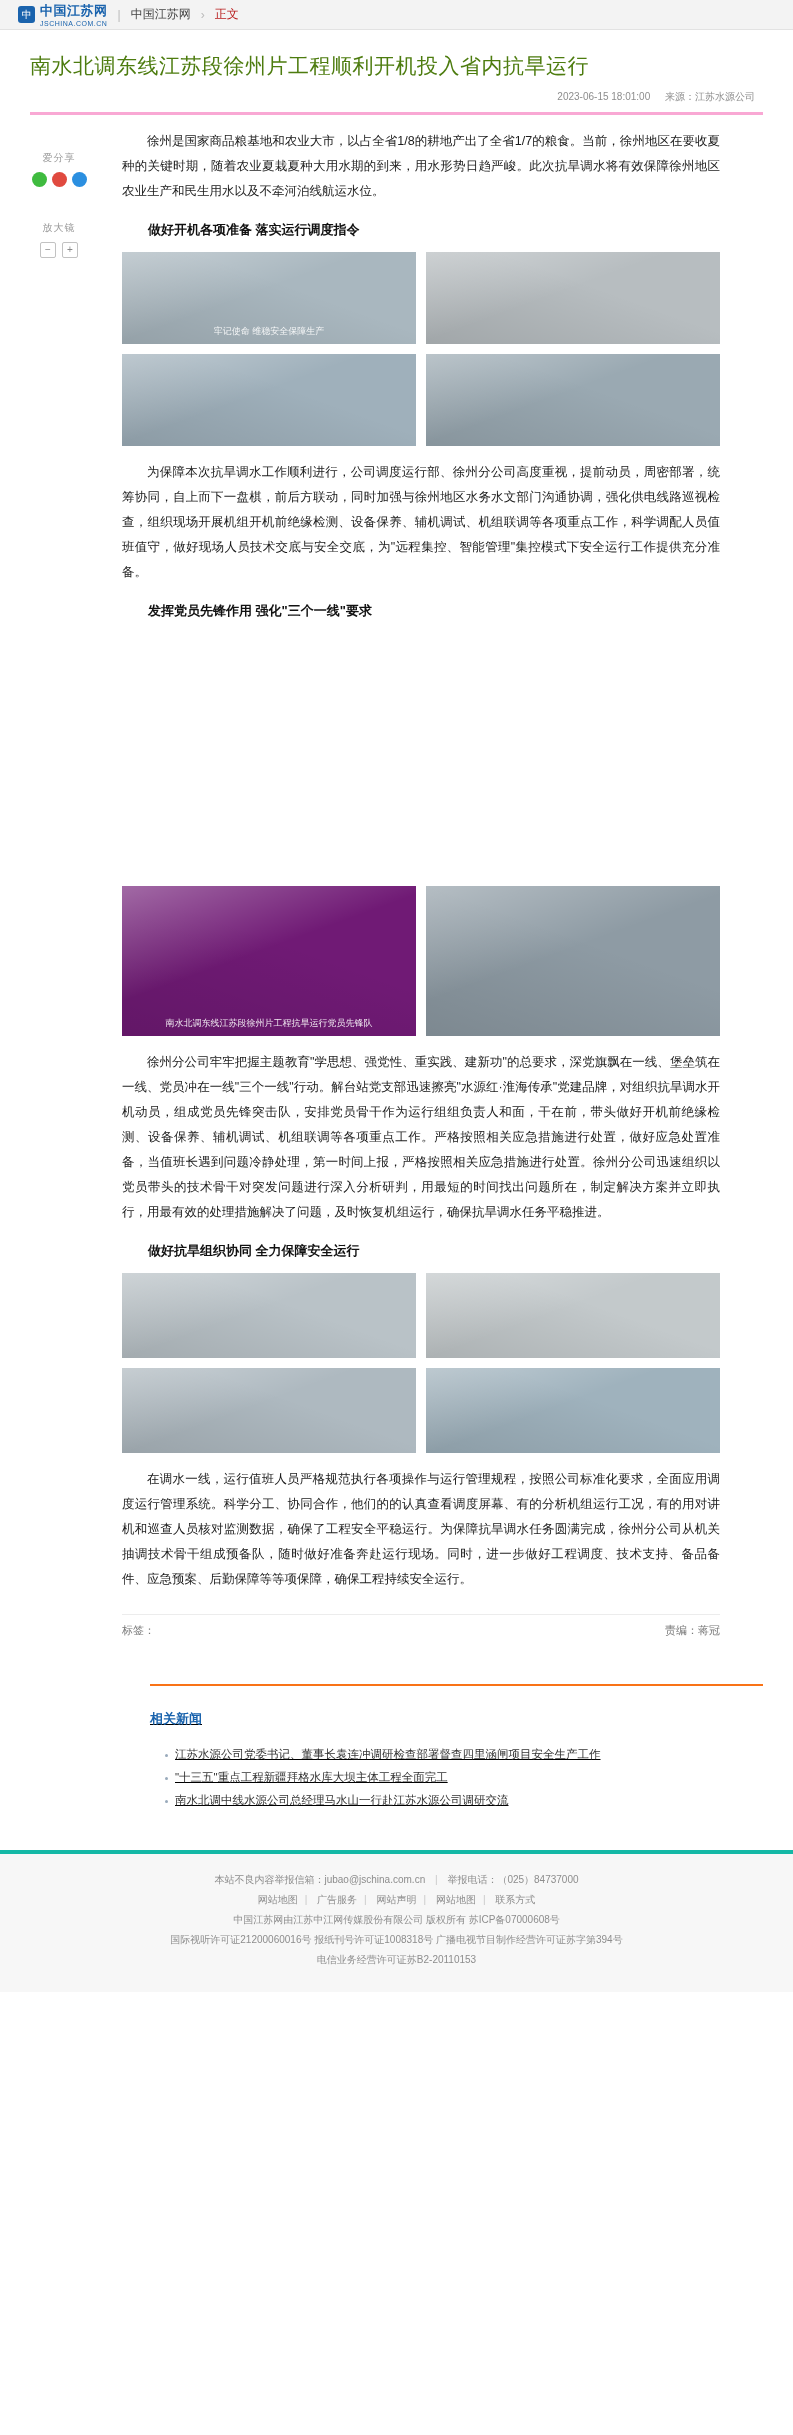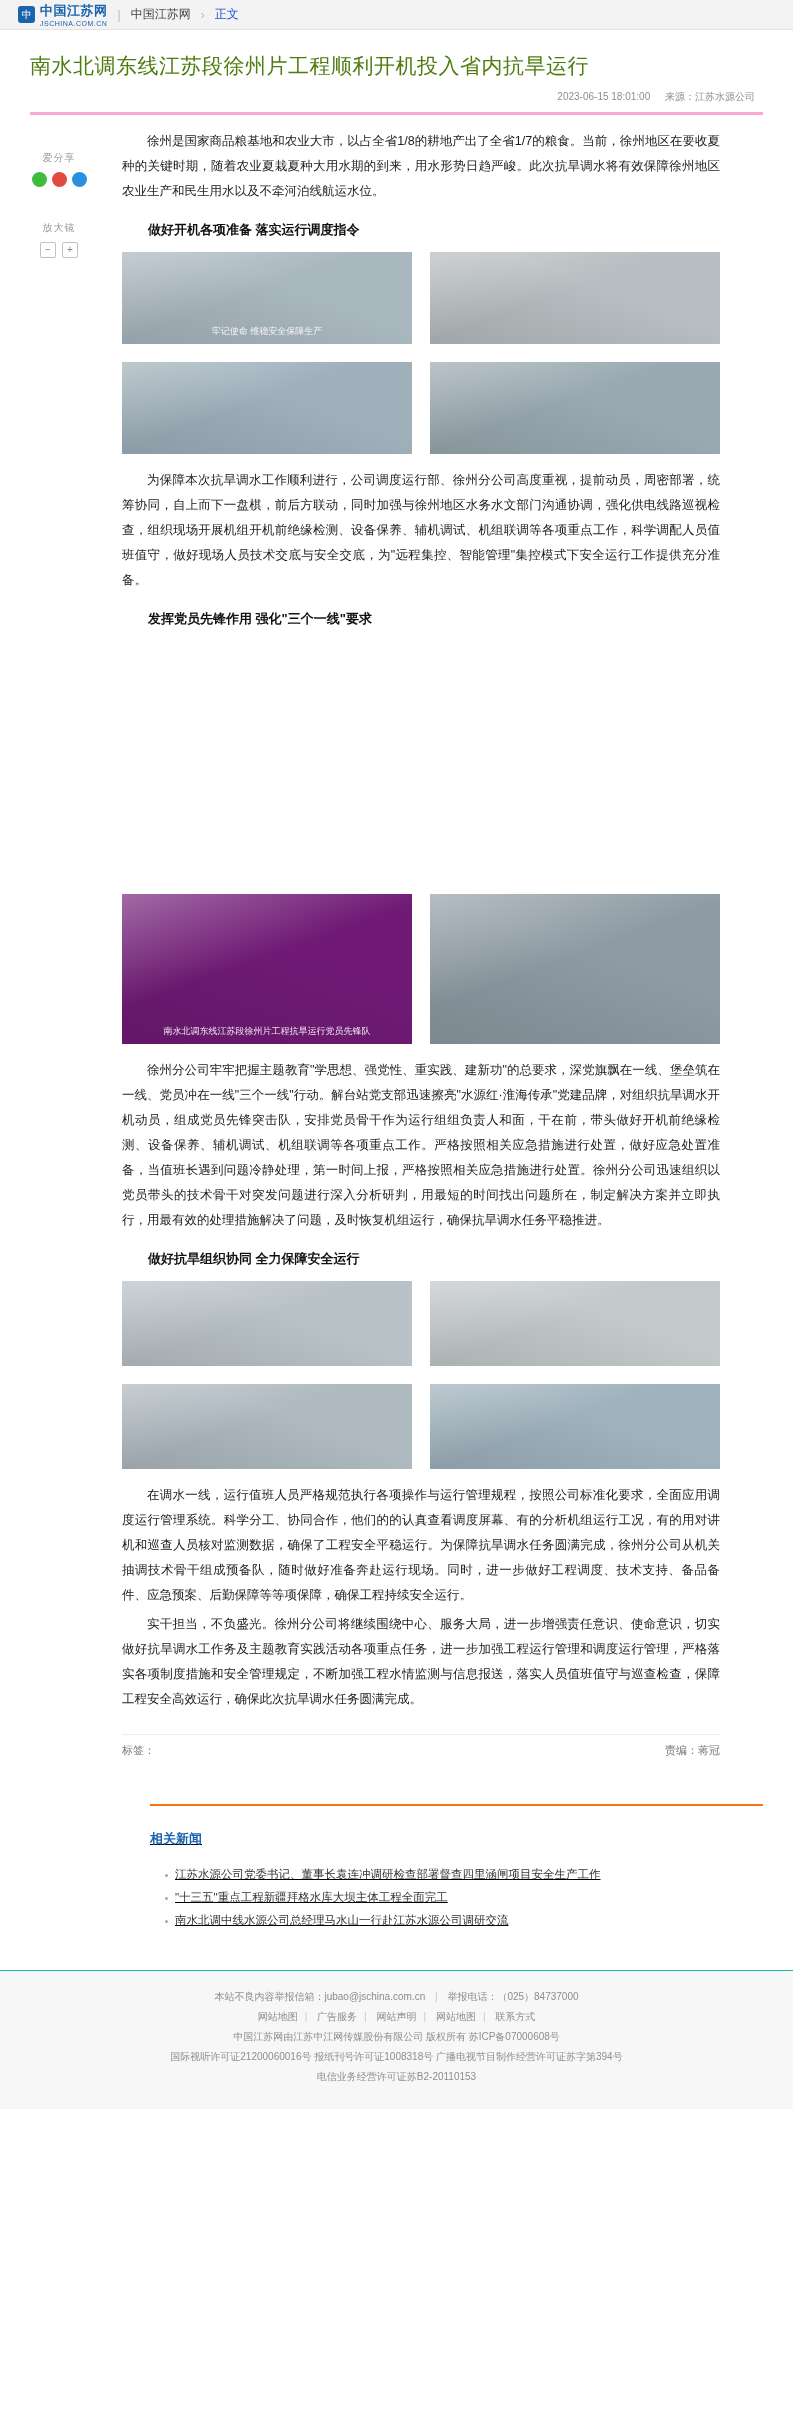--- a/index.html
+++ b/index.html
@@ -32,21 +32,21 @@
   .logo-mark {
     width: 17px; height: 17px; border-radius: 3px;
     background: #1a63ad;
     display: flex; align-items: center; justify-content: center;
     color: #fff; font-size: 10px; line-height: 1;
   }
   .logo-text-cn { font-size: 13px; color: #1a63ad; font-weight: bold; letter-spacing: .5px; }
   .logo-text-en { font-size: 7px; color: #1a63ad; letter-spacing: .5px; display:block; }
   .topbar-sep { margin: 0 10px; color: #bbb; }
   .topbar-link { color: #444; text-decoration: none; font-size: 12px; }
-  .topbar-cur { color: #1d4ed8; font-size: 12px; }
+  .topbar-cur { color: #b91c1c; font-size: 12px; }
 
   
   .article-head {
     padding: 16px 30px 0 30px;
   }
   .article-title {
     font-size: 21px;
     font-weight: normal;
     color: #4d7c0f;
     letter-spacing: .5px;
@@ -128,21 +128,21 @@
     font-size: 13px;
     font-weight: bold;
     color: #111;
     text-indent: 2em;
     margin: 14px 0 10px 0;
     line-height: 1.8;
   }
   .figure { margin: 6px 0 14px 0; display: flex; justify-content: center; }
   .figure .grid {
     display: grid;
-    gap: 18px;
+    gap: 10px;
     width: 100%;
   }
   .ph {
     background: #c9cfd4;
     position: relative;
     overflow: hidden;
   }
   .ph::after {
     content: "";
     position: absolute; inset: 0;
@@ -202,21 +202,21 @@
   .related li::before {
     content: ""; position: absolute; left: 0; top: 11px;
     width: 3px; height: 3px; background: #9ab; border-radius: 50%;
   }
   .related a { color: #333; text-decoration: none; }
 
   
   .footer {
     margin-top: 38px;
     background: #f7f7f7;
-    border-top: 1px solid #14b8a6;
+    border-top: 4px solid #14b8a6;
     padding: 16px 20px 22px 20px;
     text-align: center;
     font-size: 10px;
     color: #8d8d8d;
     line-height: 2.0;
   }
   .footer a { color: #8d8d8d; text-decoration: none; }
   .footer .sep { margin: 0 7px; color: #c8c8c8; }
 </style>
 </head>
@@ -308,21 +308,20 @@
       <div class="figure fig3">
         <div class="grid">
           <div class="ph a"></div>
           <div class="ph b"></div>
           <div class="ph c"></div>
           <div class="ph d"></div>
         </div>
       </div>
 
       <p class="para">在调水一线，运行值班人员严格规范执行各项操作与运行管理规程，按照公司标准化要求，全面应用调度运行管理系统。科学分工、协同合作，他们的的认真查看调度屏幕、有的分析机组运行工况，有的用对讲机和巡查人员核对监测数据，确保了工程安全平稳运行。为保障抗旱调水任务圆满完成，徐州分公司从机关抽调技术骨干组成预备队，随时做好准备奔赴运行现场。同时，进一步做好工程调度、技术支持、备品备件、应急预案、后勤保障等等项保障，确保工程持续安全运行。</p>
-      <p class="para">实干担当，不负盛光。徐州分公司将继续围绕中心、服务大局，进一步增强责任意识、使命意识，切实做好抗旱调水工作务及主题教育实践活动各项重点任务，进一步加强工程运行管理和调度运行管理，严格落实各项制度措施和安全管理规定，不断加强工程水情监测与信息报送，落实人员值班值守与巡查检查，保障工程安全高效运行，确保此次抗旱调水任务圆满完成。</p>
 
       <div class="tags-row">
         <span>标签：</span>
         <span>责编：蒋冠</span>
       </div>
     </div>
   </div>
 
   <div class="related">
     <div class="related-title">相关新闻</div>

